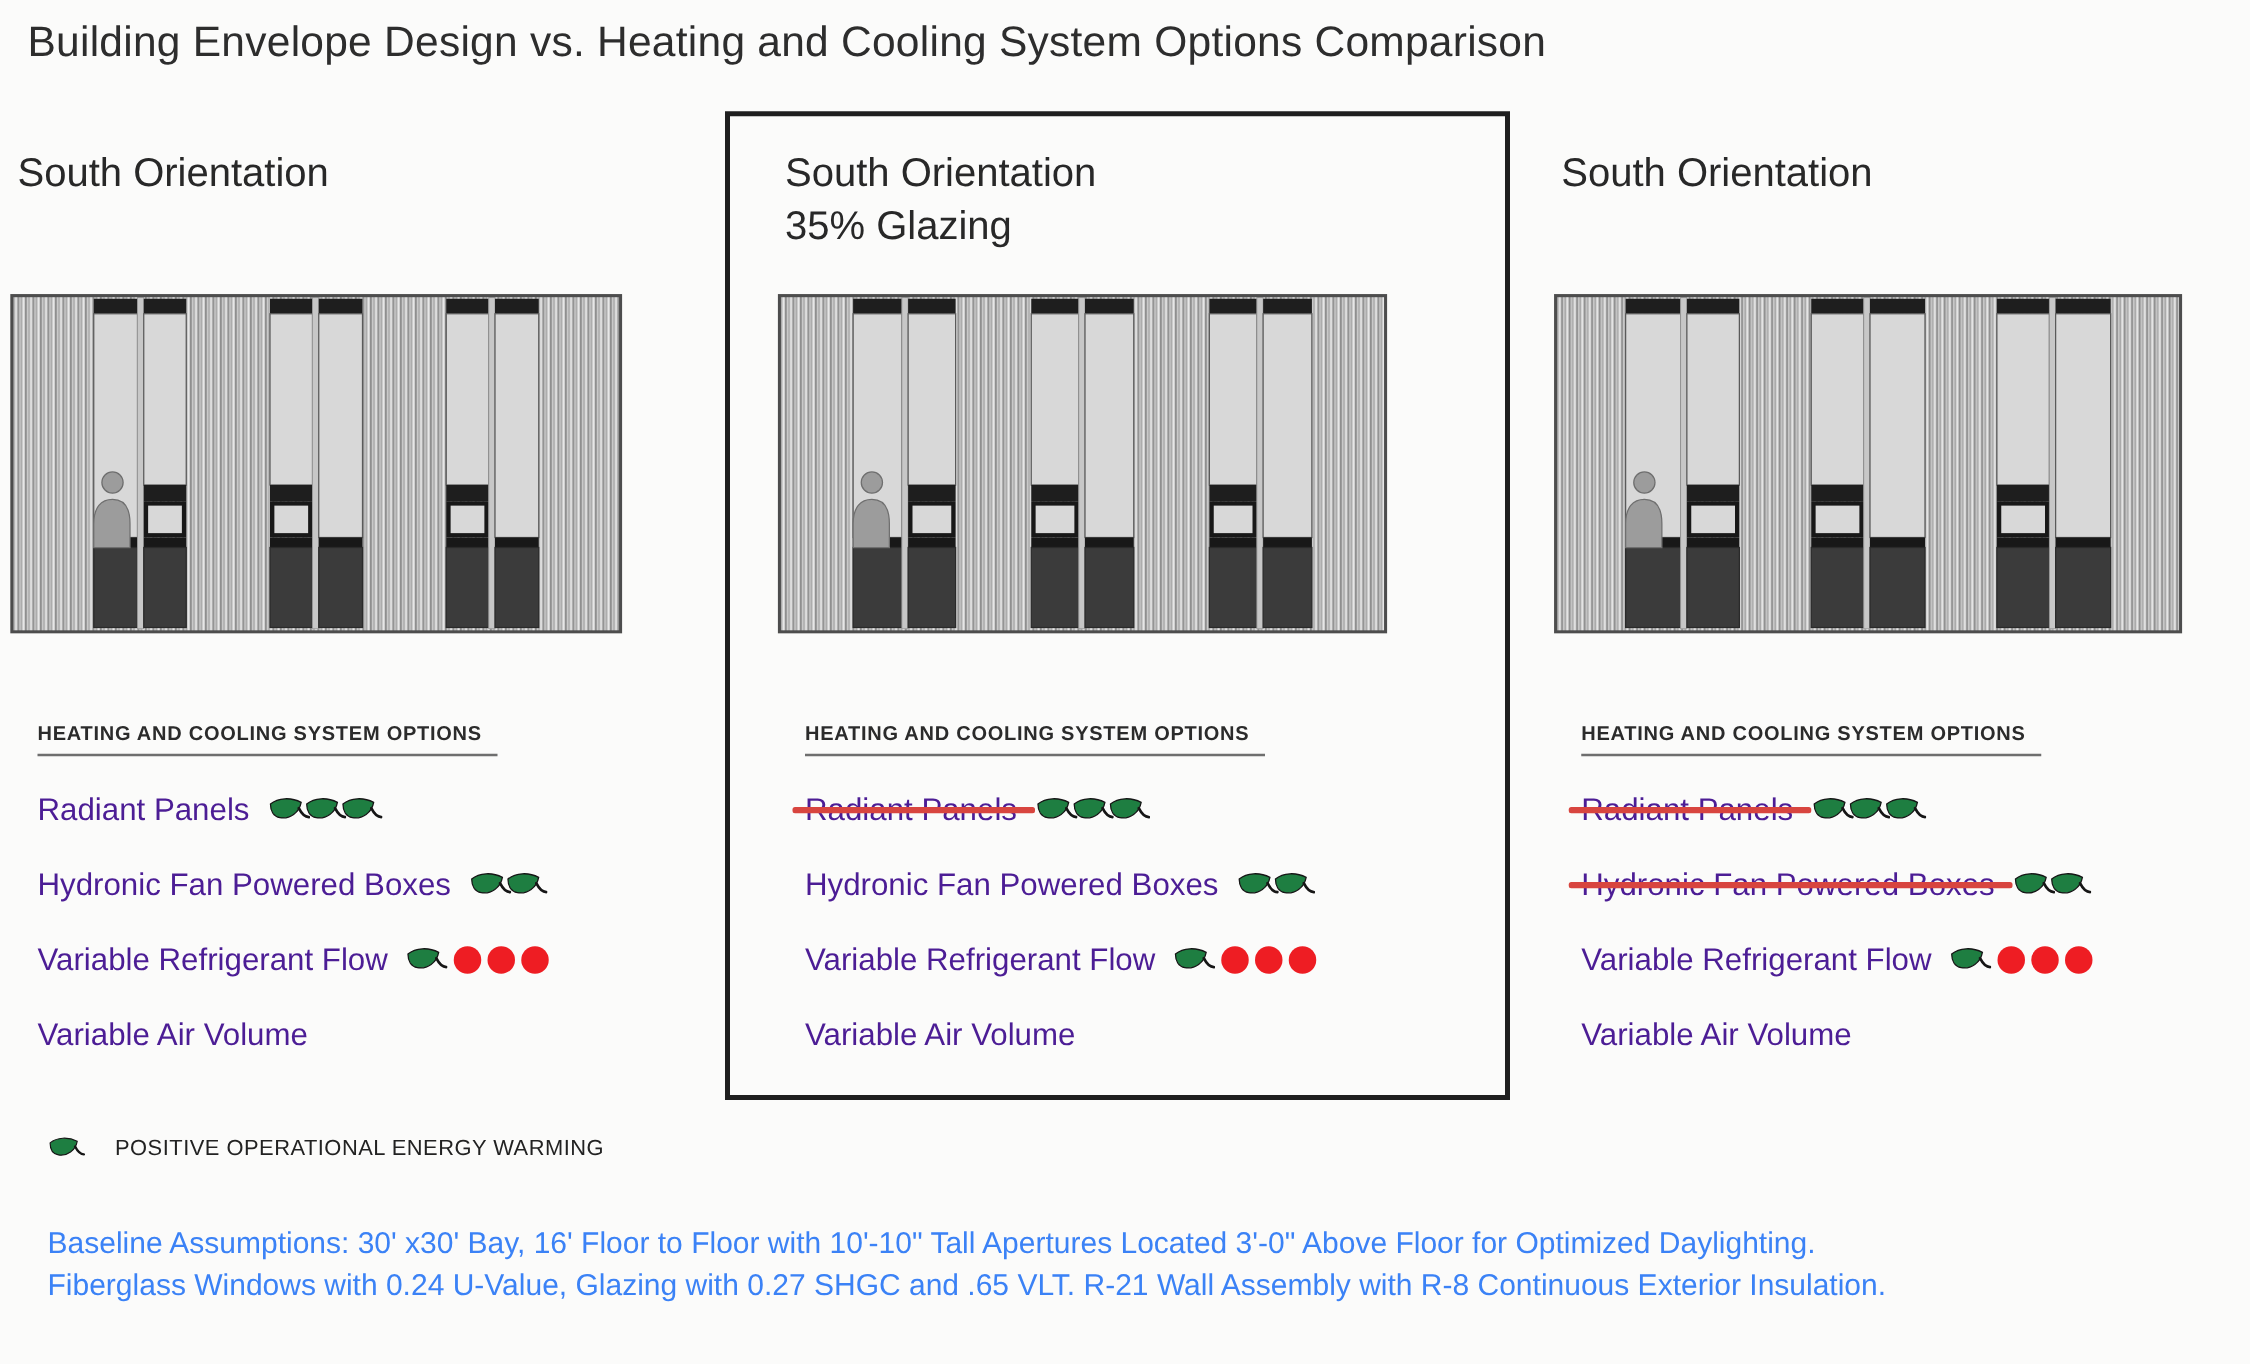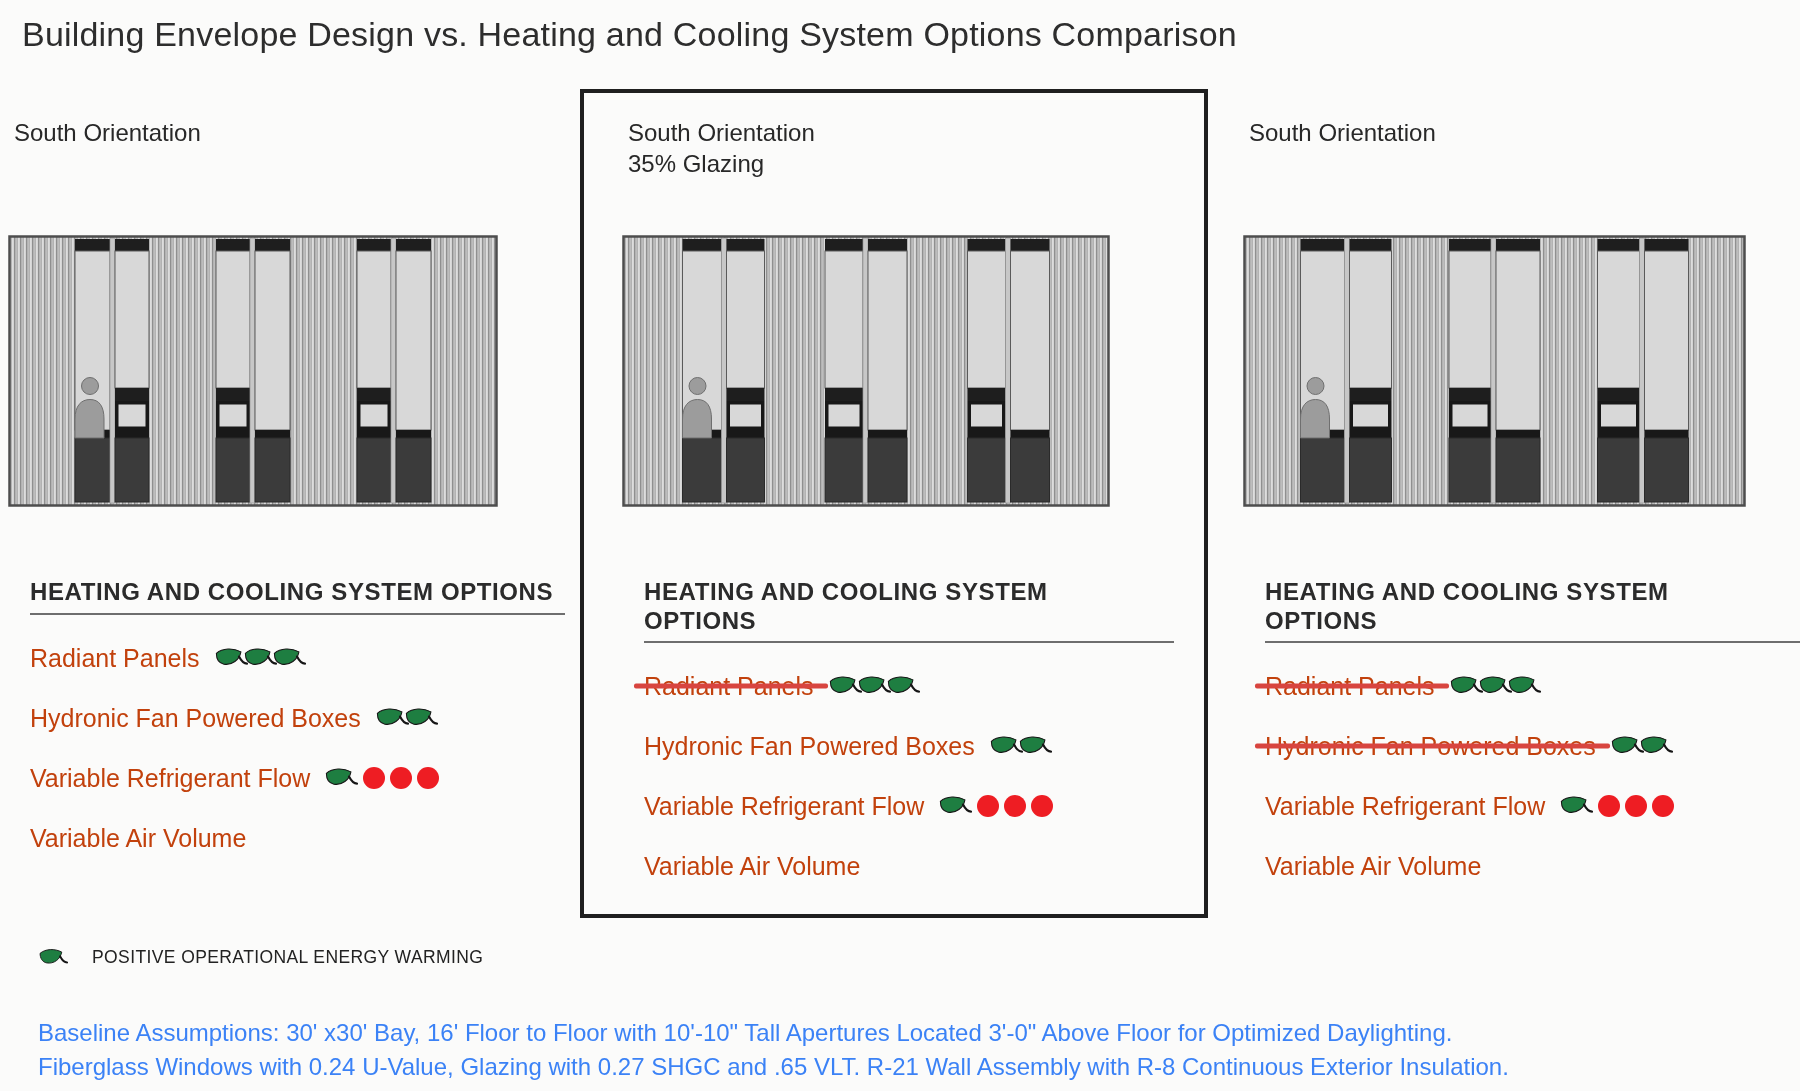--- a/index.html
+++ b/index.html
@@ -12,28 +12,28 @@
     margin:6px 0 0 14px;font-size:34px;font-weight:500;letter-spacing:.2px;color:#2d2d2d;line-height:1.2;
   }
   .panels{display:flex;align-items:flex-start;margin-top:34px;}
   .panel{box-sizing:border-box;}
   .p0{width:572px;padding-top:28px;}
   .panel-box{
     box-sizing:border-box;width:628px;border:4px solid #1f1f1f;
     padding:24px 30px 33px 38px;background:transparent;
   }
   .p2{width:570px;padding-top:28px;padding-left:13px;margin-left:22px;}
-  .panel-title{font-size:24px;line-height:1.32;font-weight:500;color:#282828;margin-left:6px;height:74px;}
+  .panel-title{font-size:32px;line-height:1.32;font-weight:500;color:#282828;margin-left:6px;height:74px;}
   .facade{margin-top:44px;line-height:0;}
   .options{margin:71px 0 0 22px;}
   .options-header{
-    display:inline-block;font-size:24px;font-weight:700;letter-spacing:.6px;color:#2b2b2b;
+    display:inline-block;font-size:16px;font-weight:700;letter-spacing:.6px;color:#2b2b2b;
     padding:0 12px 6px 0;border-bottom:2px solid #6e6e6e;line-height:1.2;
   }
-  .option-row{display:flex;align-items:center;height:30px;margin-top:30px;font-size:25px;color:#c2410c;}
+  .option-row{display:flex;align-items:center;height:30px;margin-top:30px;font-size:25px;color:#4c1d95;}
   .option-row.first{margin-top:28px;}
   .option-label{position:relative;white-space:nowrap;line-height:30px;}
   .option-label.struck::after{
     content:"";position:absolute;left:-10px;right:-14px;top:50%;transform:translateY(-50%);
     height:5px;background:#d8453f;border-radius:2px;
   }
   .icons{display:flex;align-items:center;margin-left:14px;}
   .leaf{display:inline-block;line-height:0;}
   .icons .leaf{margin-left:-5px;}
   .icons .leaf:first-child{margin-left:0;}

